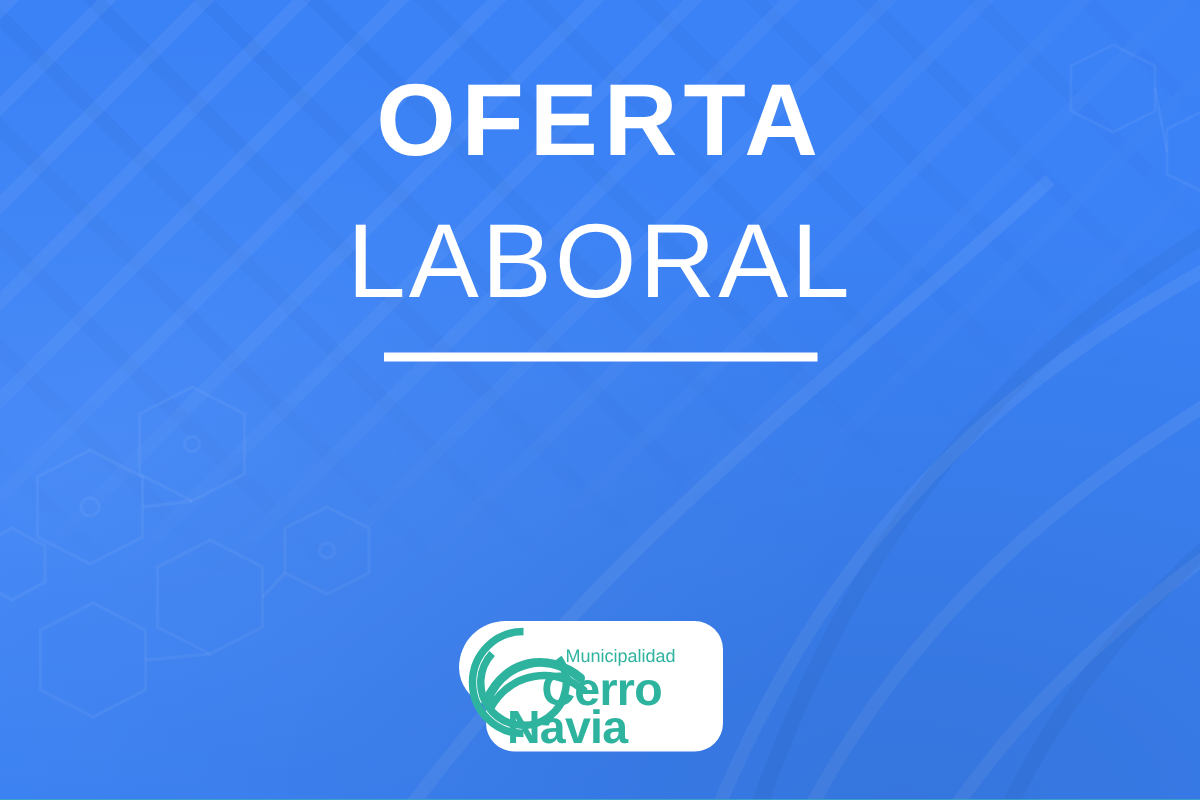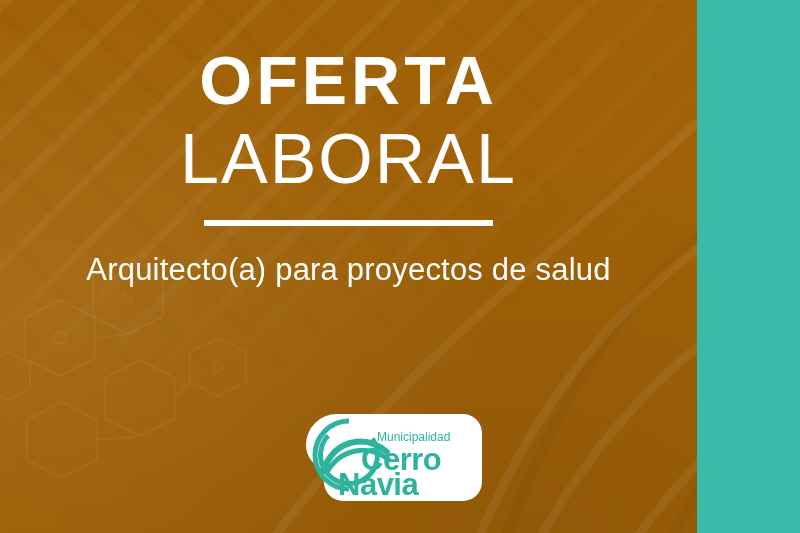--- a/index.html
+++ b/index.html
@@ -6,23 +6,23 @@
   * { margin:0; padding:0; box-sizing:border-box; }
   html, body {
     width:800px; height:533px;
     font-family:"Liberation Sans", sans-serif;
     overflow:hidden;
     background:#3abba8;
   }
 
   #poster {
     position:relative;
-    width:697px;
+    width:800px;
     height:533px;
-    background:#a16207;
+    background:#3b82f6;
     overflow:hidden;
   }
 
   
   .bg-layer { position:absolute; inset:0; pointer-events:none; }
 
   .bg-chevrons {
     background-image:
       repeating-linear-gradient(135deg,
         rgba(255,255,255,0.055) 0px,
@@ -61,21 +61,21 @@
     letter-spacing:4px;
     line-height:1.0;
     text-align:center;
   }
   .title-laboral {
     color:#ffffff;
     font-size:70px;
     font-weight:300;
     letter-spacing:2px;
     line-height:1.0;
-    margin-top:10px;
+    margin-top:25px;
     text-align:center;
   }
   .divider {
     width:289px;
     height:6px;
     background:#ffffff;
     margin:26px auto 0 auto;
   }
 
   .subtitle {
@@ -141,21 +141,20 @@
 
   <div class="bg-layer bg-gradient-dark"></div>
   <div class="bg-layer bg-gradient-light"></div>
 
   <div class="headings">
     <div class="title-oferta">OFERTA</div>
     <div class="title-laboral">LABORAL</div>
     <div class="divider"></div>
   </div>
 
-  <div class="subtitle">Arquitecto(a) para proyectos de salud</div>
 
   <div class="logo-wrap">
     <svg class="logo-svg" viewBox="0 0 181 90">
 
       <path d="M34 2 H160 a19 19 0 0 1 19 19 V70 a19 19 0 0 1 -19 19 H40 a19 19 0 0 1 -19 -19 V58 a27 27 0 0 1 -18 -25 A31 31 0 0 1 34 2 Z" fill="#ffffff"></path>
 
       <g>
         <path d="M46 9 A29 29 0 1 0 46 77 A29 29 0 0 1 46 9 Z" fill="none" stroke="#2eb39f" stroke-width="5"></path>
         <circle cx="46" cy="43" r="28.5" fill="none" stroke="#2eb39f" stroke-width="5" stroke-dasharray="128 52" transform="rotate(-35 46 43)"></circle>
 

